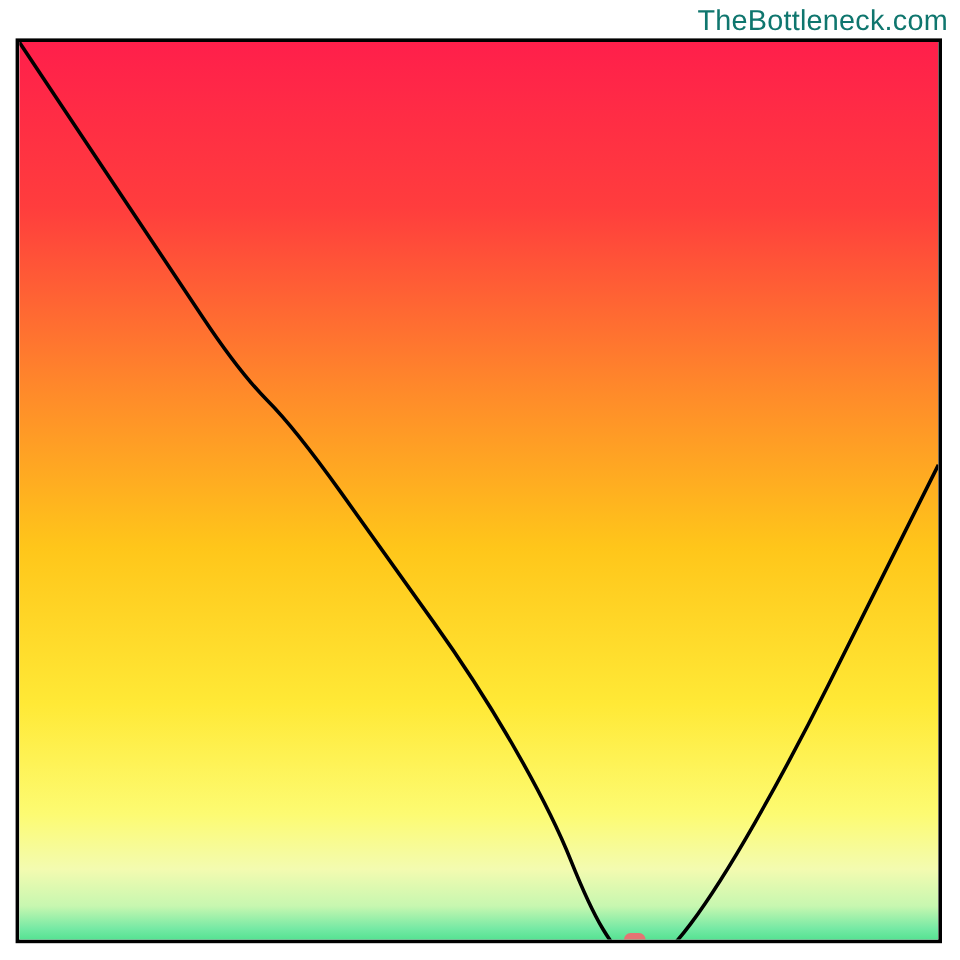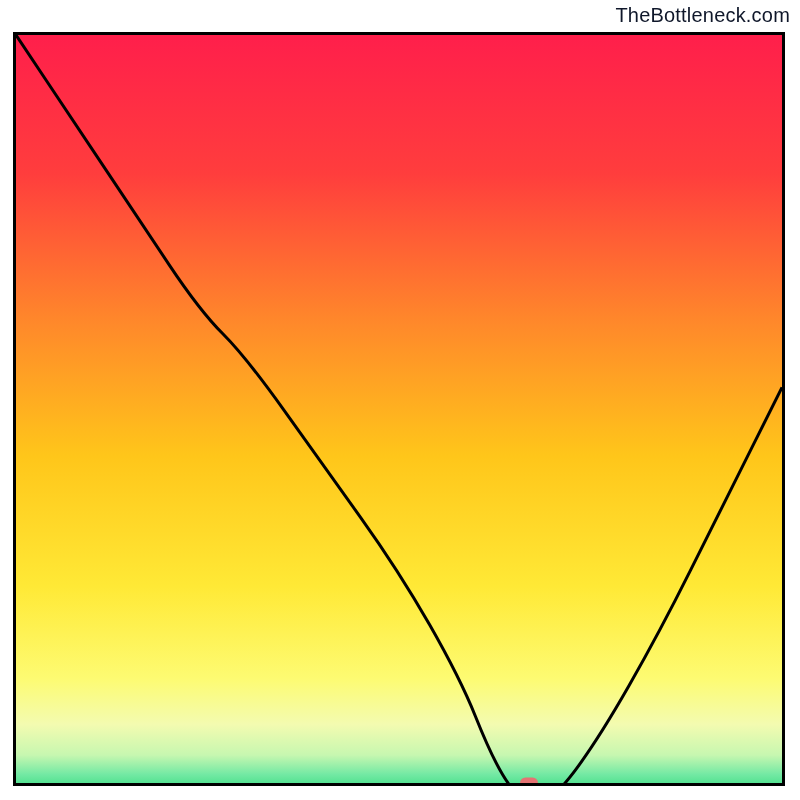--- a/index.html
+++ b/index.html
@@ -12,22 +12,22 @@
   }
   .frame {
     position: relative;
     width: 800px;
     height: 800px;
   }
   .watermark {
     position: absolute;
     top: 4px;
     right: 10px;
-    color: #0f172a;
-    font-size: 20px;
+    color: #0f766e;
+    font-size: 24px;
     font-weight: 400;
     letter-spacing: 0.2px;
     z-index: 3;
   }
   .plot-border {
     position: absolute;
     left: 13px;
     top: 32px;
     width: 772px;
     height: 754px;

